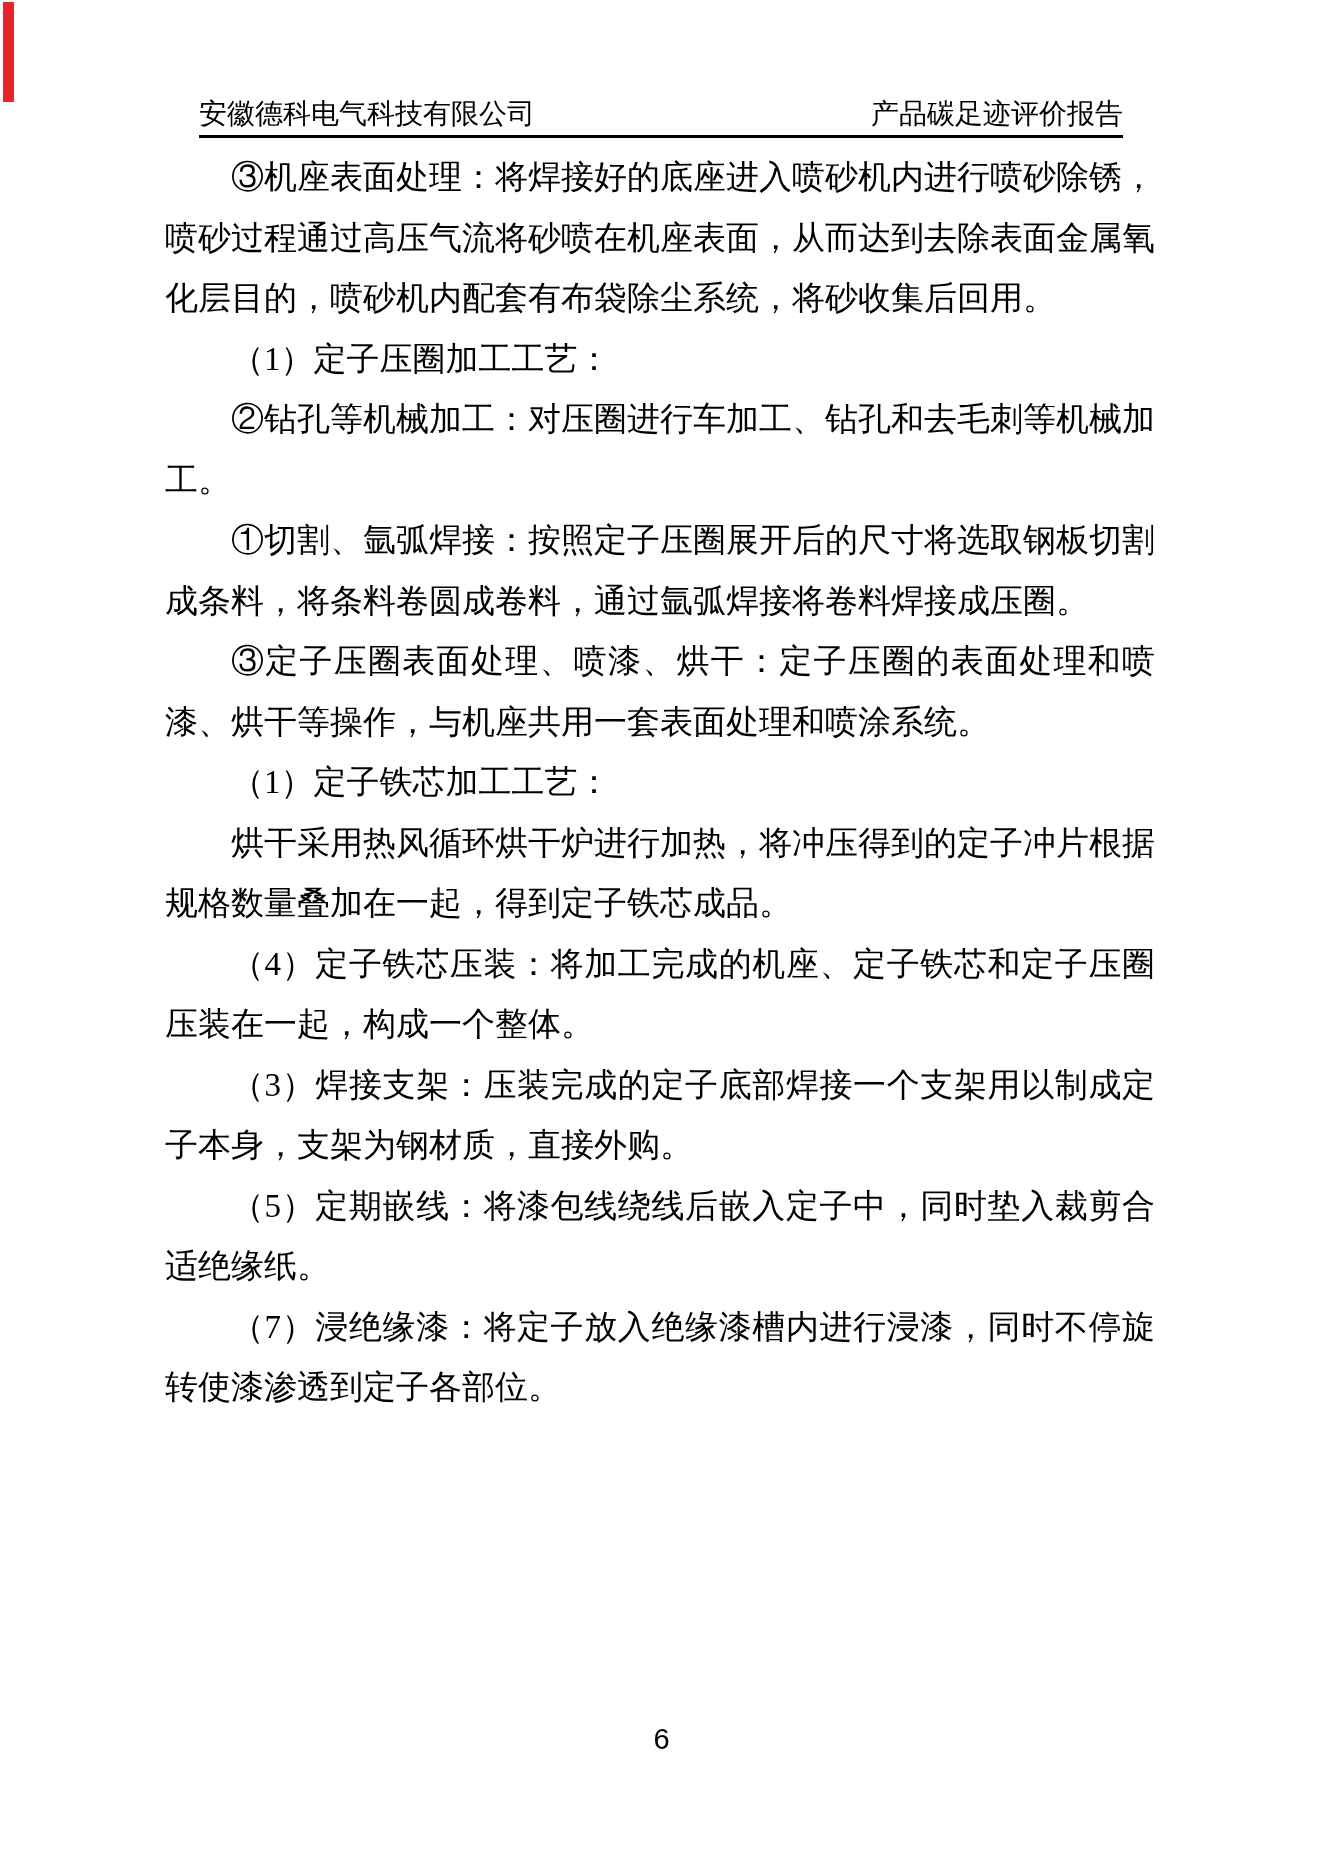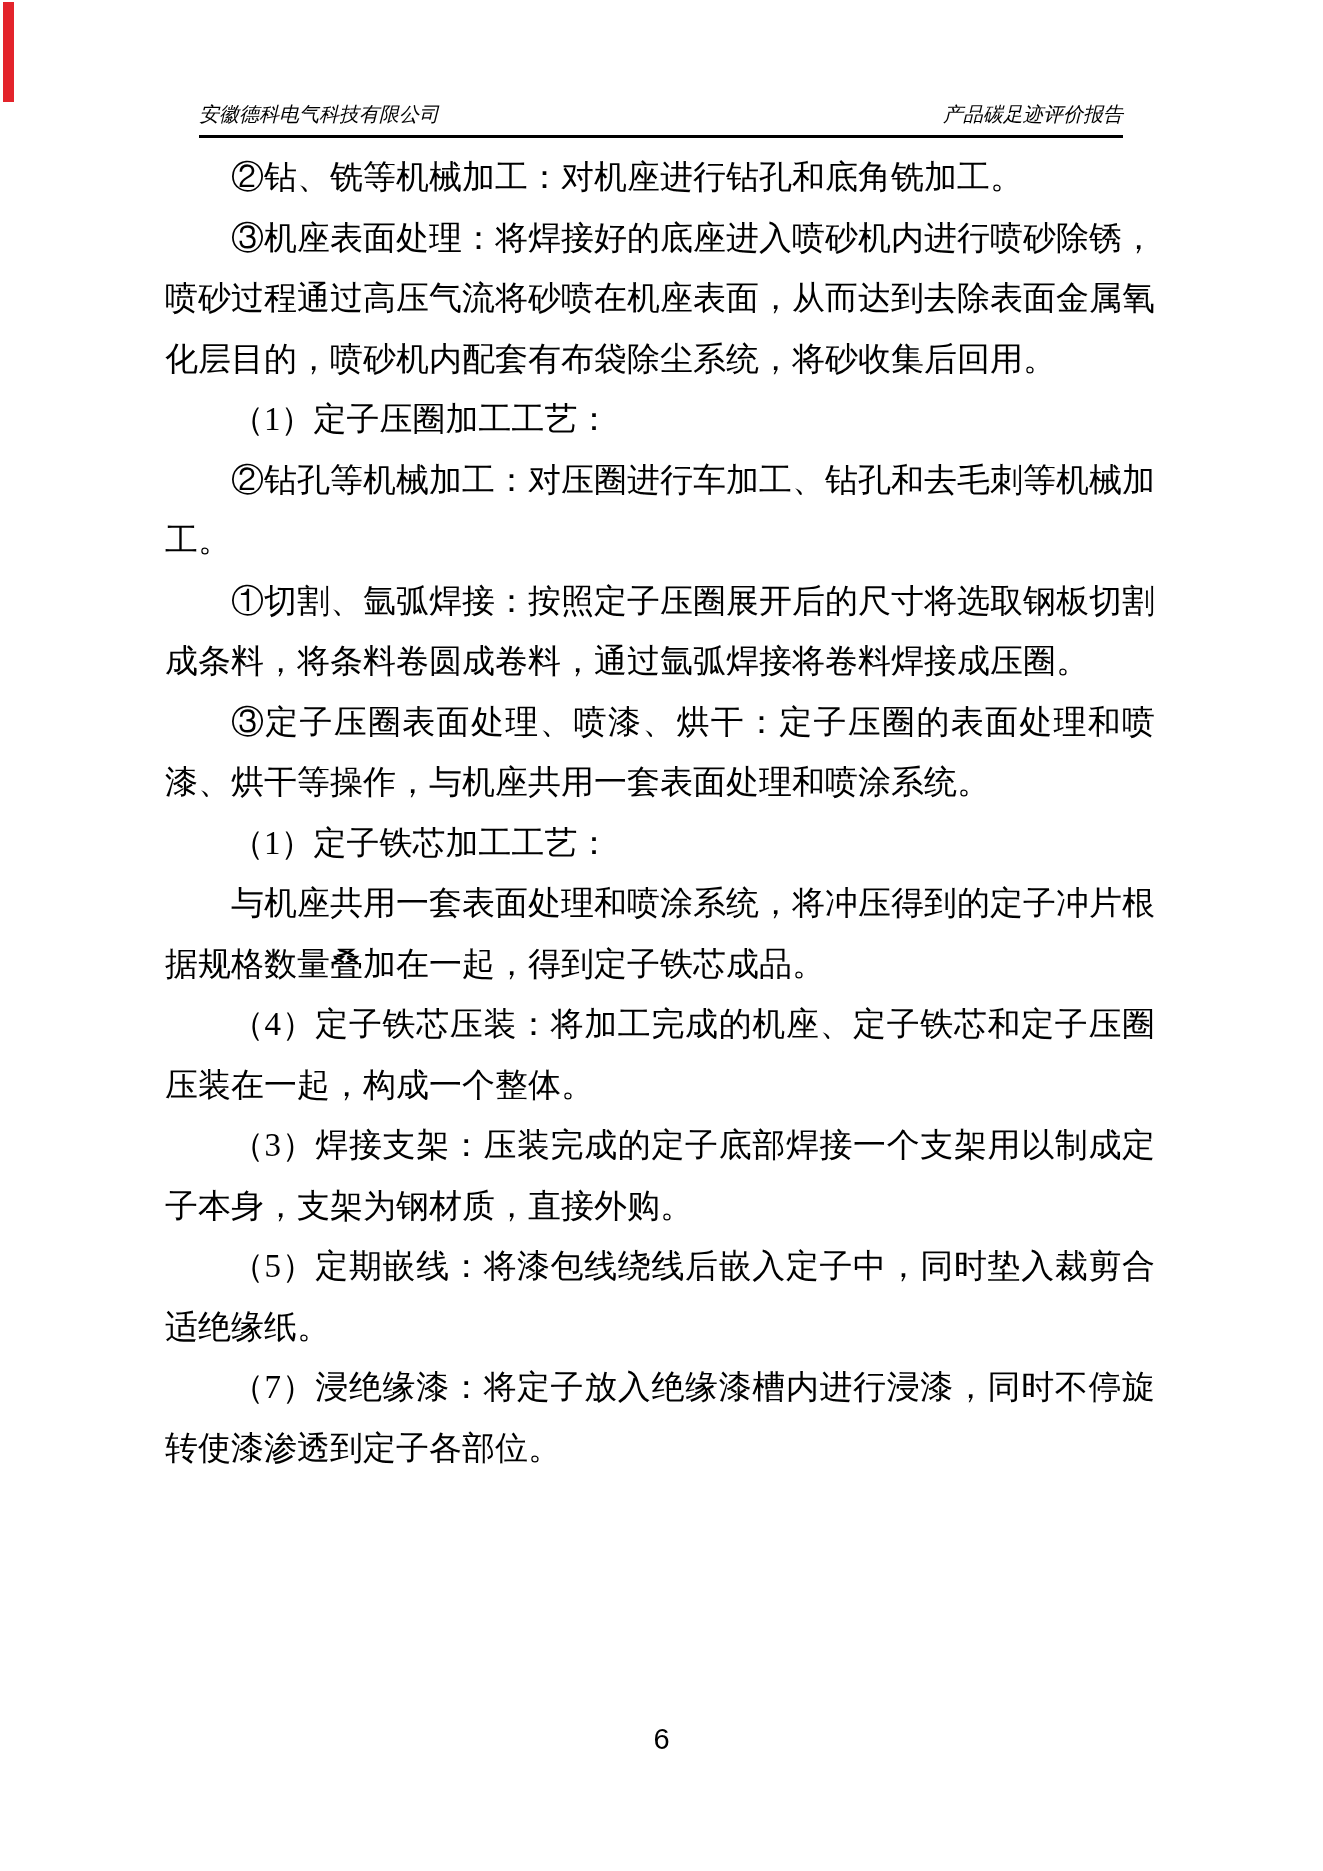--- a/index.html
+++ b/index.html
@@ -25,25 +25,24 @@
     background: #e3242b;
   }
   .page-header {
     position: absolute;
     left: 199px;
     top: 98px;
     width: 924px;
     display: flex;
     justify-content: space-between;
     align-items: flex-end;
-    font-size: 20px;
+    font-size: 28px;
     line-height: 32px;
     padding-bottom: 5px;
     border-bottom: 3px solid #000000;
-    font-style: italic;
   }
   .page-body {
     position: absolute;
     left: 165px;
     top: 147px;
     width: 990px;
     font-size: 33px;
     line-height: 60.5px;
     text-align: justify;
   }
@@ -69,28 +68,27 @@
 <div class="page">
 
   <div class="corner-mark"></div>
 
   <div class="page-header">
     <span>安徽德科电气科技有限公司</span>
     <span>产品碳足迹评价报告</span>
   </div>
 
   <div class="page-body">
-    <p>②钻、铣等机械加工：对机座进行钻孔和底角铣加工。</p>
     <p>③机座表面处理：将焊接好的底座进入喷砂机内进行喷砂除锈，喷砂过程通过高压气流将砂喷在机座表面，从而达到去除表面金属氧化层目的，喷砂机内配套有布袋除尘系统，将砂收集后回用。</p>
     <p>（1）定子压圈加工工艺：</p>
     <p>②钻孔等机械加工：对压圈进行车加工、钻孔和去毛刺等机械加工。</p>
     <p>①切割、氩弧焊接：按照定子压圈展开后的尺寸将选取钢板切割成条料，将条料卷圆成卷料，通过氩弧焊接将卷料焊接成压圈。</p>
     <p>③定子压圈表面处理、喷漆、烘干：定子压圈的表面处理和喷漆、烘干等操作，与机座共用一套表面处理和喷涂系统。</p>
     <p>（1）定子铁芯加工工艺：</p>
-    <p>与机座共用一套表面处理和喷涂系统，将冲压得到的定子冲片根据规格数量叠加在一起，得到定子铁芯成品。</p>
+    <p>烘干采用热风循环烘干炉进行加热，将冲压得到的定子冲片根据规格数量叠加在一起，得到定子铁芯成品。</p>
     <p>（4）定子铁芯压装：将加工完成的机座、定子铁芯和定子压圈压装在一起，构成一个整体。</p>
     <p>（3）焊接支架：压装完成的定子底部焊接一个支架用以制成定子本身，支架为钢材质，直接外购。</p>
     <p>（5）定期嵌线：将漆包线绕线后嵌入定子中，同时垫入裁剪合适绝缘纸。</p>
     <p>（7）浸绝缘漆：将定子放入绝缘漆槽内进行浸漆，同时不停旋转使漆渗透到定子各部位。</p>
   </div>
 
   <div class="page-footer">6</div>
 
 </div>
 

